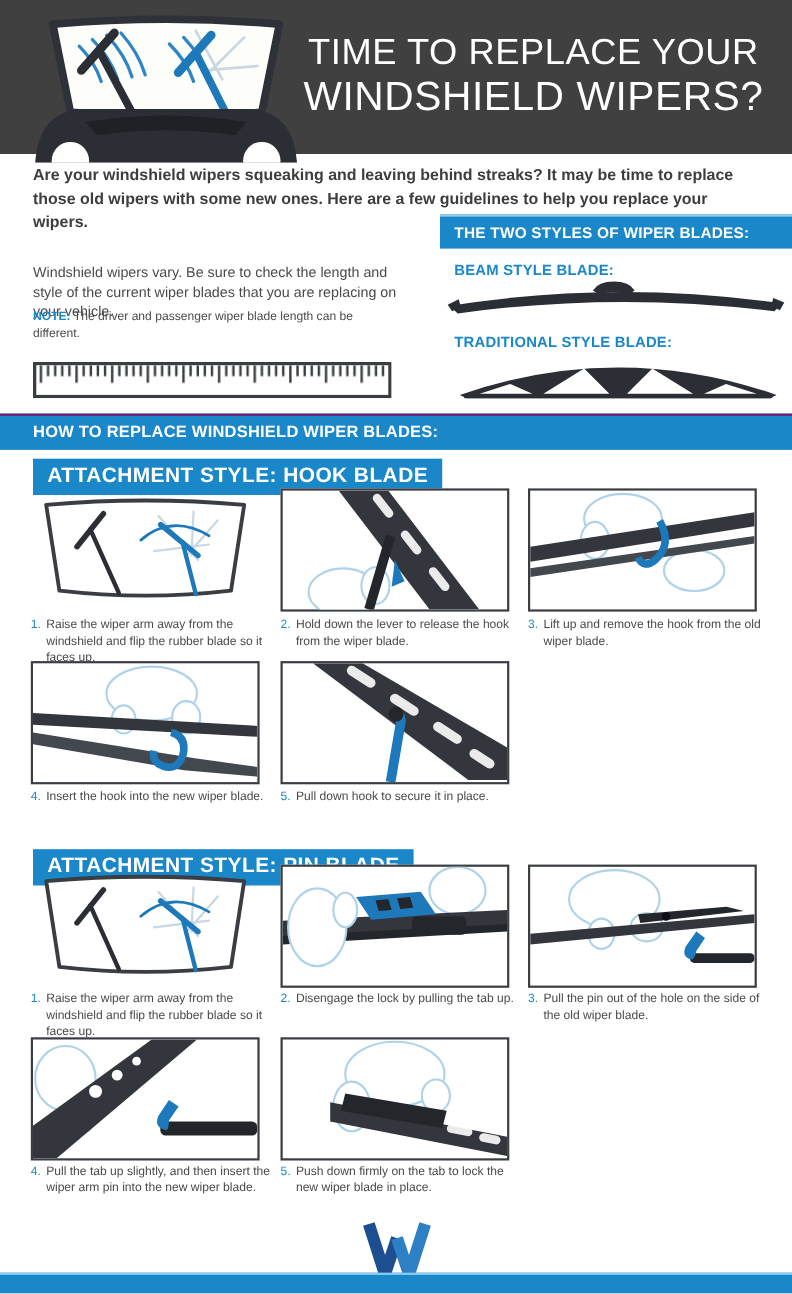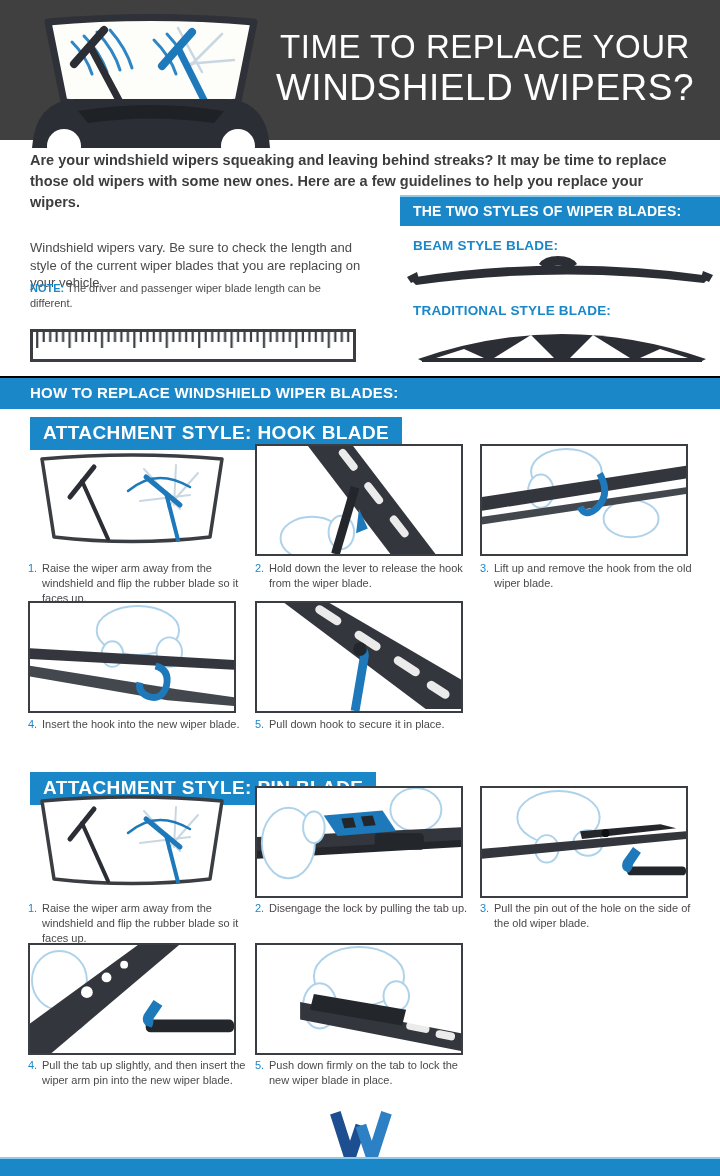--- a/index.html
+++ b/index.html
@@ -26,21 +26,21 @@
   .note-label { color:#1a87c9; font-weight:700; }
   .ruler { position:absolute; left:30px; top:329px; width:326px; height:33px; }
 
   .style-label { position:absolute; color:#1a87c9; font-weight:700; font-size:13.5px; letter-spacing:0.2px; }
   .beam-label { left:413px; top:238px; }
   .trad-label { left:413px; top:303px; }
   .beam-svg { position:absolute; left:405px; top:252px; width:310px; height:38px; }
   .trad-svg { position:absolute; left:412px; top:318px; width:300px; height:45px; }
 
   
-  .howto-bar { position:absolute; left:0; top:376px; width:720px; height:33px; background:#1a87c9; border-top:2px solid #000000; color:#fff; font-weight:700; font-size:15px; line-height:30px; padding-left:30px; letter-spacing:0.2px; }
+  .howto-bar { position:absolute; left:0; top:376px; width:720px; height:33px; background:#1a87c9; border-top:2px solid #701a75; color:#fff; font-weight:700; font-size:15px; line-height:30px; padding-left:30px; letter-spacing:0.2px; }
   .badge { position:absolute; left:30px; background:#1a87c9; color:#fff; font-weight:700; font-size:19px; letter-spacing:0.4px; padding:5px 13px 6px; }
   .badge-hook { top:417px; }
   .badge-pin  { top:757px;margin-top:15px; }
 
   .frame { position:absolute; width:208px; height:112px; background:#ffffff; border:2px solid #3a3d42; }
   .frame svg { width:100%; height:100%; display:block; }
   .loose { position:absolute; width:208px; height:110px; }
   .loose svg { width:100%; height:100%; display:block; }
 
   .caption { position:absolute; width:218px; display:flex; font-size:11px; color:#4a4a4c; line-height:1.35; }

